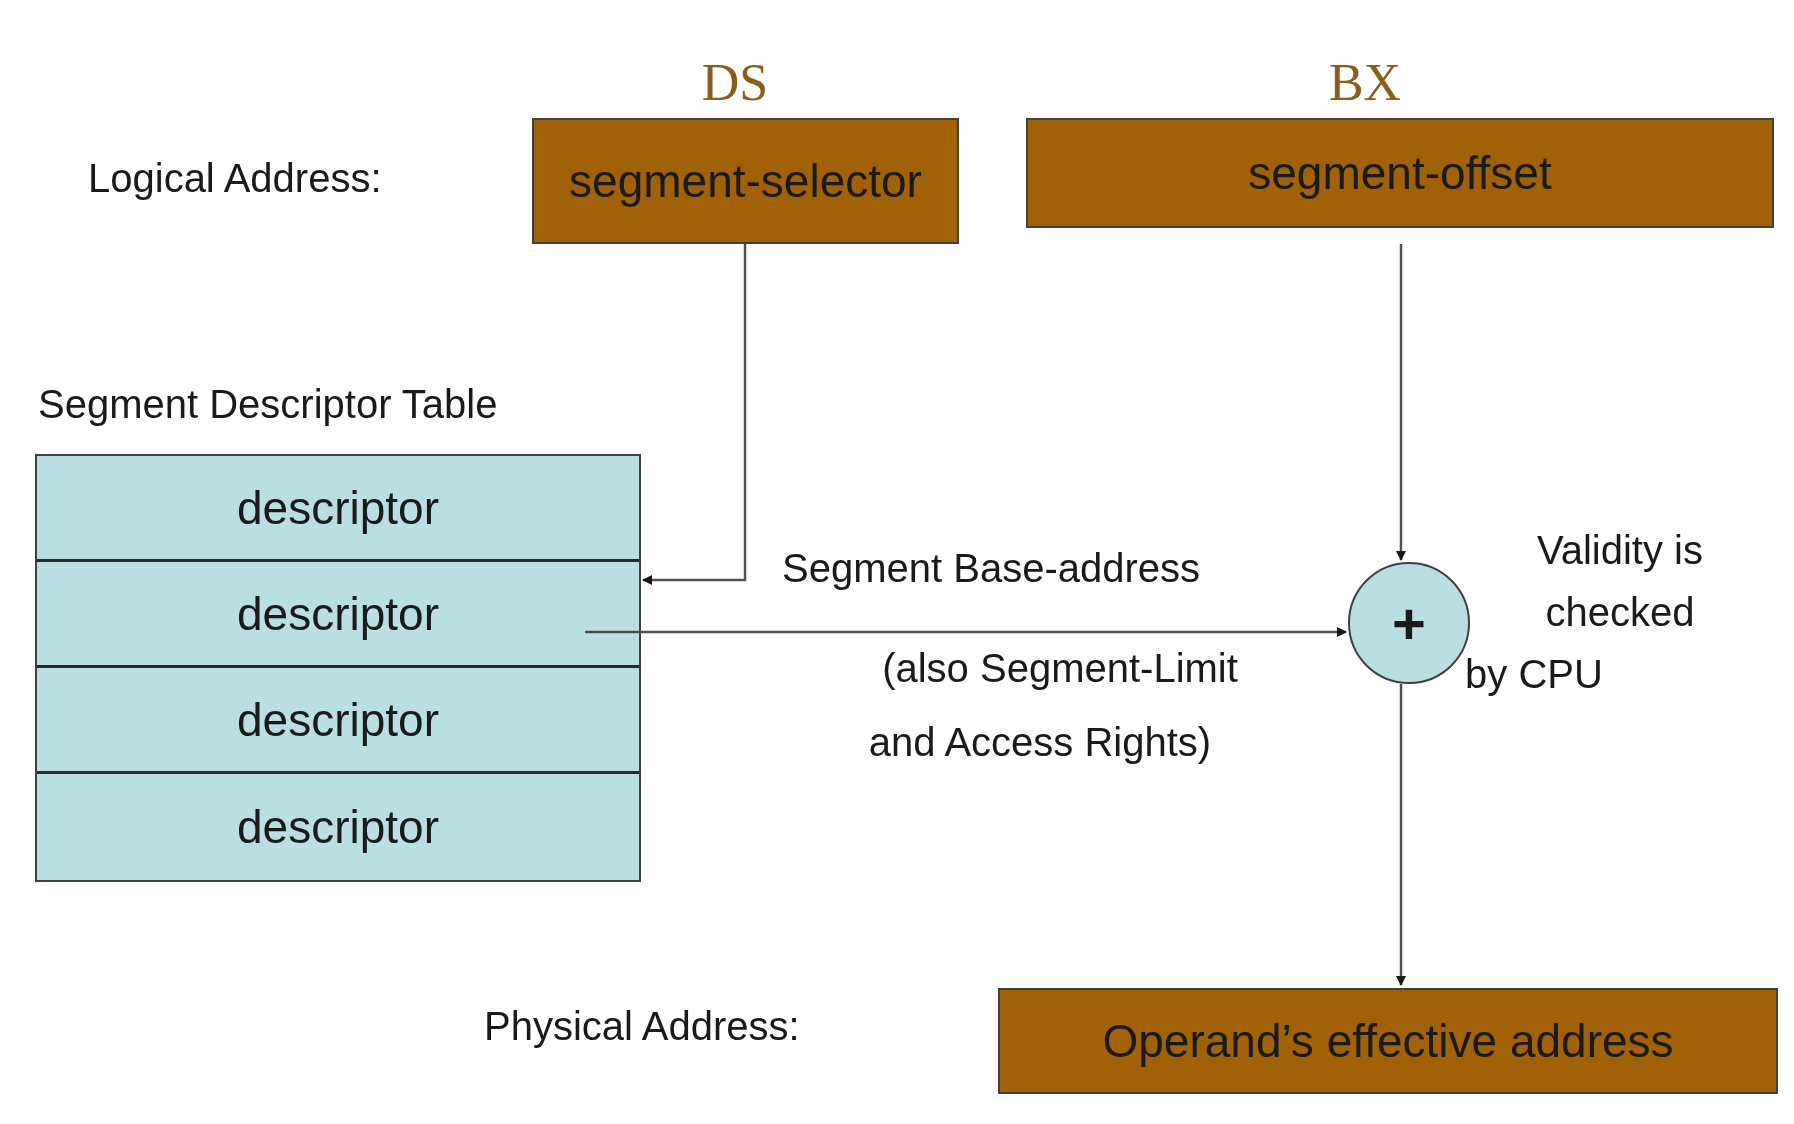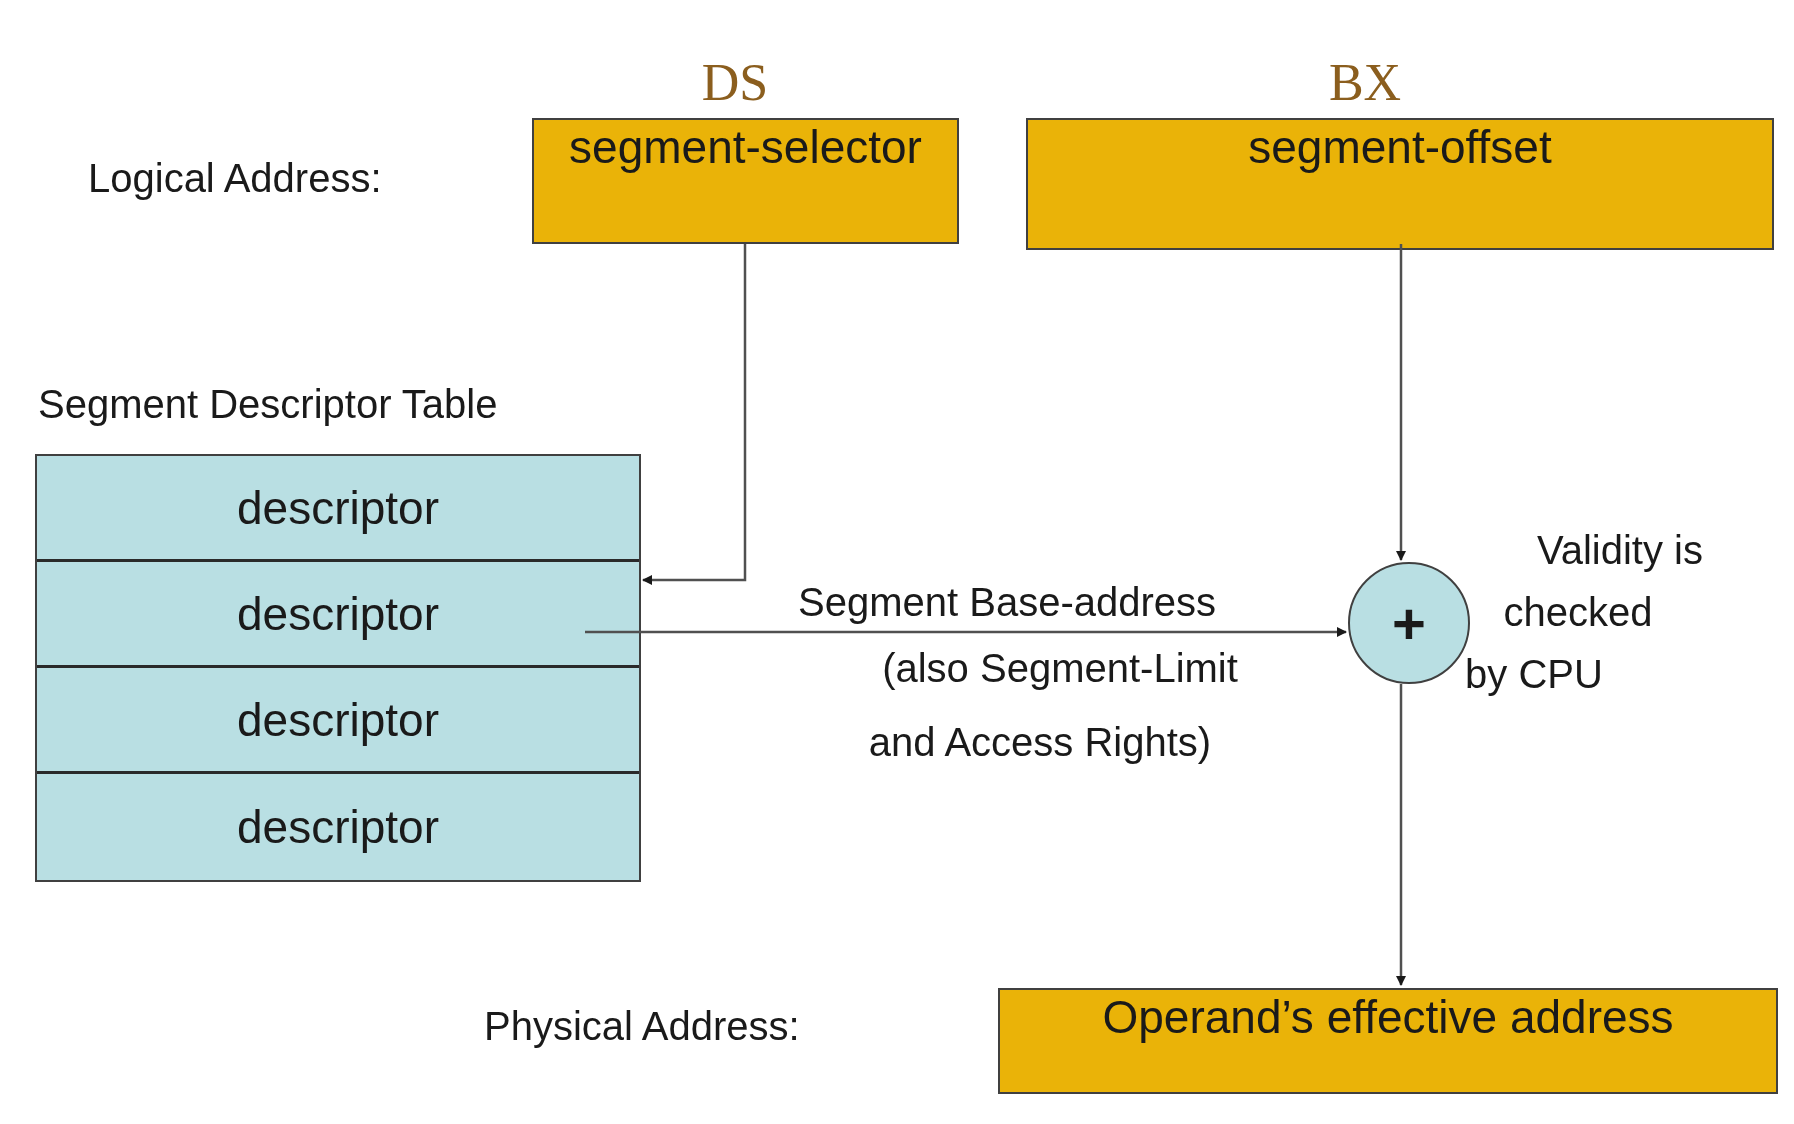--- a/index.html
+++ b/index.html
@@ -1,38 +1,38 @@
 <!DOCTYPE html>
 <html><head>
 <meta charset="utf-8">
 <style>
   html, body { margin:0; padding:0; background:#ffffff; }
   body { width:1794px; height:1124px; position:relative; overflow:hidden; font-family:"Liberation Sans", sans-serif; color:#1a1a1a; }
   .abs { position:absolute; }
   .reg { font-family:"Liberation Serif", serif; color:#8b5e1e; font-size:52px; text-align:center;margin-top:21px; }
   .label { font-size:40px; white-space:nowrap; }
-  .box { position:absolute; background:#eab308; border:2.5px solid #404040; box-sizing:border-box; display:flex; justify-content:center; font-size:46px; white-space:nowrap; }
+  .box { position:absolute; background:#a16207; border:2.5px solid #404040; box-sizing:border-box; display:flex; align-items:center; justify-content:center; font-size:46px; white-space:nowrap; }
   .table { position:absolute; left:35px; top:454px; width:606px; height:428px; box-sizing:border-box; border:2.5px solid #404040; background:#b9dfe3; }
   .row { height:25%; box-sizing:border-box; display:flex; align-items:center; justify-content:center; font-size:46px; border-bottom:3px solid #2a2a2a; }
   .row:last-child { border-bottom:none; }
   svg.wires { position:absolute; left:0; top:0; }
   .adder { position:absolute; left:1348px; top:562px; width:122px; height:122px; border-radius:50%; background:#b9dfe3; border:2.5px solid #404040; box-sizing:border-box; display:flex; align-items:center; justify-content:center; font-size:58px; font-weight:bold; }
   .center { text-align:center; }
 </style>
 </head>
 <body>
 
 <div class="abs reg" style="left:670px; top:32px; width:130px;">DS</div>
 <div class="abs reg" style="left:1300px; top:32px; width:130px;">BX</div>
 
 <div class="abs label" style="left:88px; top:156px;">Logical Address:</div>
 <div class="box" style="left:532px; top:118px; width:427px; height:126px;">
   <span>segment-selector</span>
 </div>
-<div class="box" style="left:1026px; top:118px; width:748px; height:132px;">
+<div class="box" style="left:1026px; top:118px; width:748px; height:110px;">
   <span>segment-offset</span>
 </div>
 
 <div class="abs label" style="left:38px; top:382px;">Segment Descriptor Table</div>
 <div class="table">
   <div class="row">
       <span>descriptor</span>
     </div>
   <div class="row">
       <span>descriptor</span>
@@ -54,27 +54,27 @@
 
   <path d="M745,244 L745,580 L643,580" fill="none" stroke="#505050" stroke-width="2.5" marker-end="url(#ah)"></path>
 
   <line x1="585" y1="632" x2="1346" y2="632" stroke="#505050" stroke-width="2.5" marker-end="url(#ah)"></line>
 
   <line x1="1401" y1="244" x2="1401" y2="560" stroke="#505050" stroke-width="2.5" marker-end="url(#ah)"></line>
 
   <line x1="1401" y1="684" x2="1401" y2="985" stroke="#505050" stroke-width="2.5" marker-end="url(#ah)"></line>
 </svg>
 
-<div class="abs label" style="left:782px; top:580px;margin-left:16px;">Segment Base-address</div>
+<div class="abs label" style="left:782px; top:546px;">Segment Base-address</div>
 <div class="abs label center" style="left:790px; top:646px; width:540px;">(also Segment-Limit</div>
 <div class="abs label center" style="left:770px; top:720px; width:540px;">and Access Rights)</div>
 
 <div class="adder">
   <span>+</span>
 </div>
 <div class="abs label center" style="left:1470px; top:528px; width:300px;">Validity is</div>
-<div class="abs label center" style="left:1428px; top:590px; width:300px;">checked</div>
+<div class="abs label center" style="left:1470px; top:590px; width:300px;">checked</div>
 <div class="abs label center" style="left:1384px; top:652px; width:300px;">by CPU</div>
 
 <div class="abs label" style="left:484px; top:1004px;">Physical Address:</div>
 <div class="box" style="left:998px; top:988px; width:780px; height:106px;">
   <span>Operand’s effective address</span>
 </div>
 
 </body></html>

